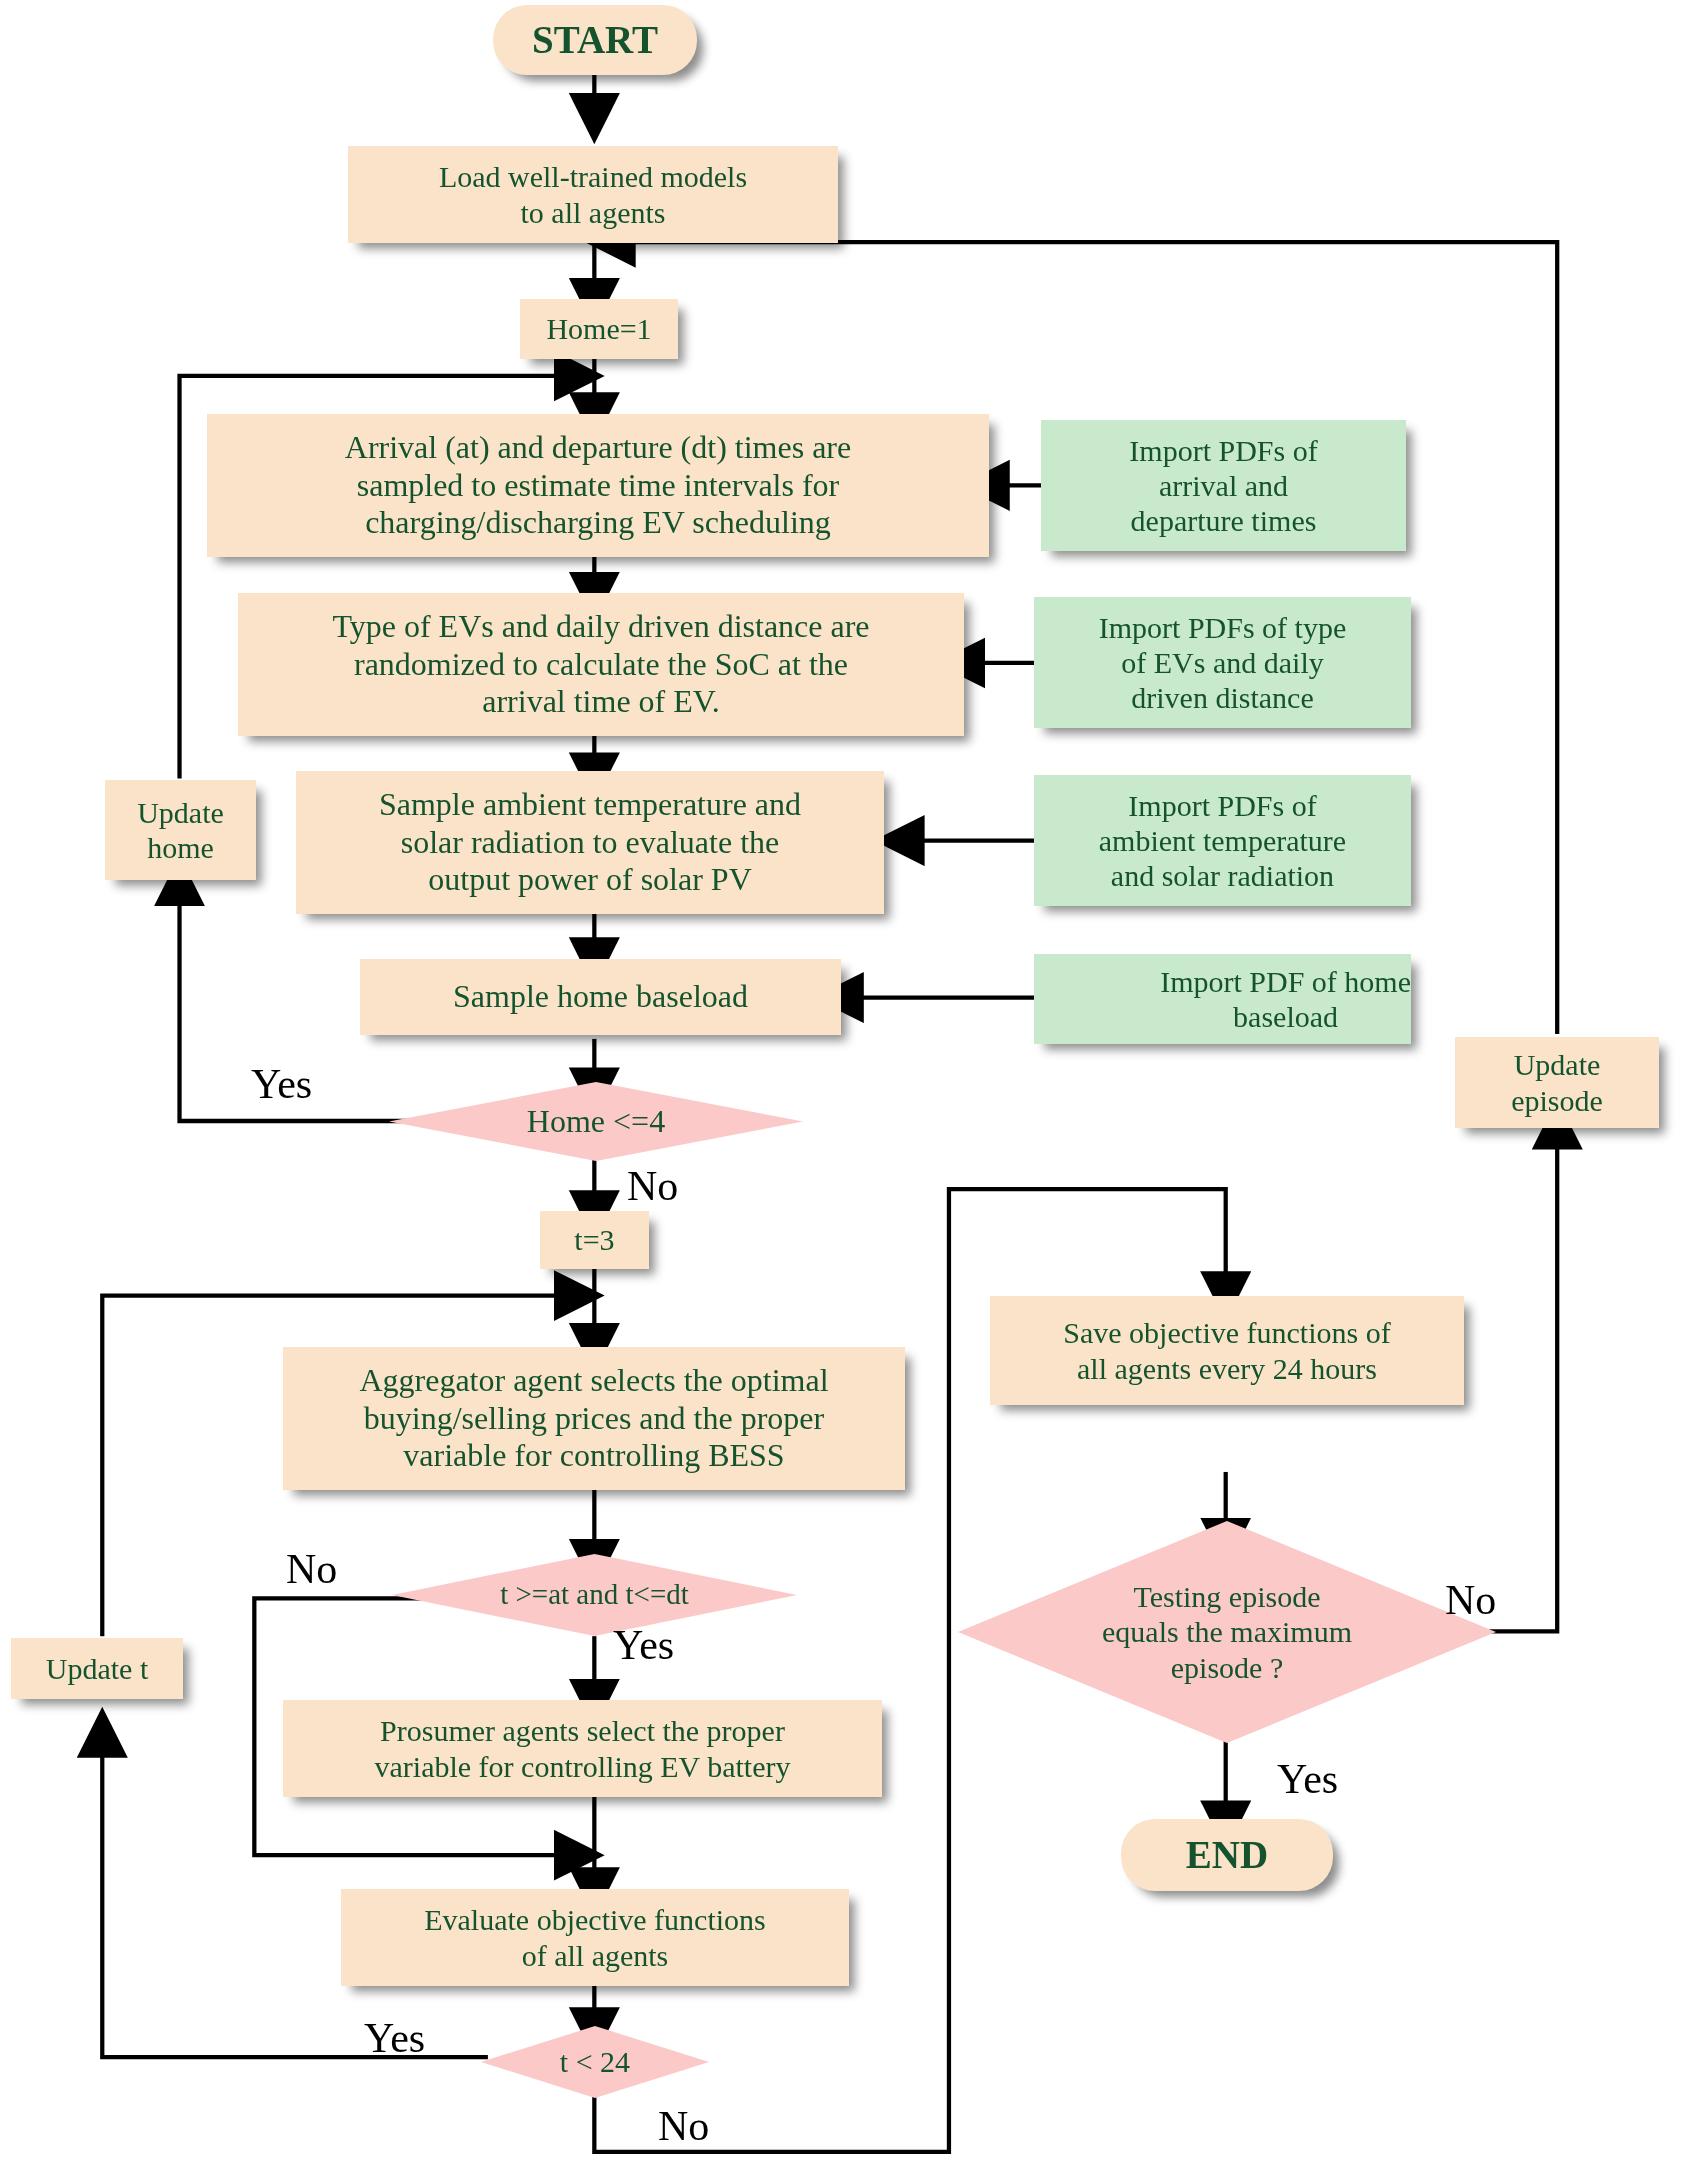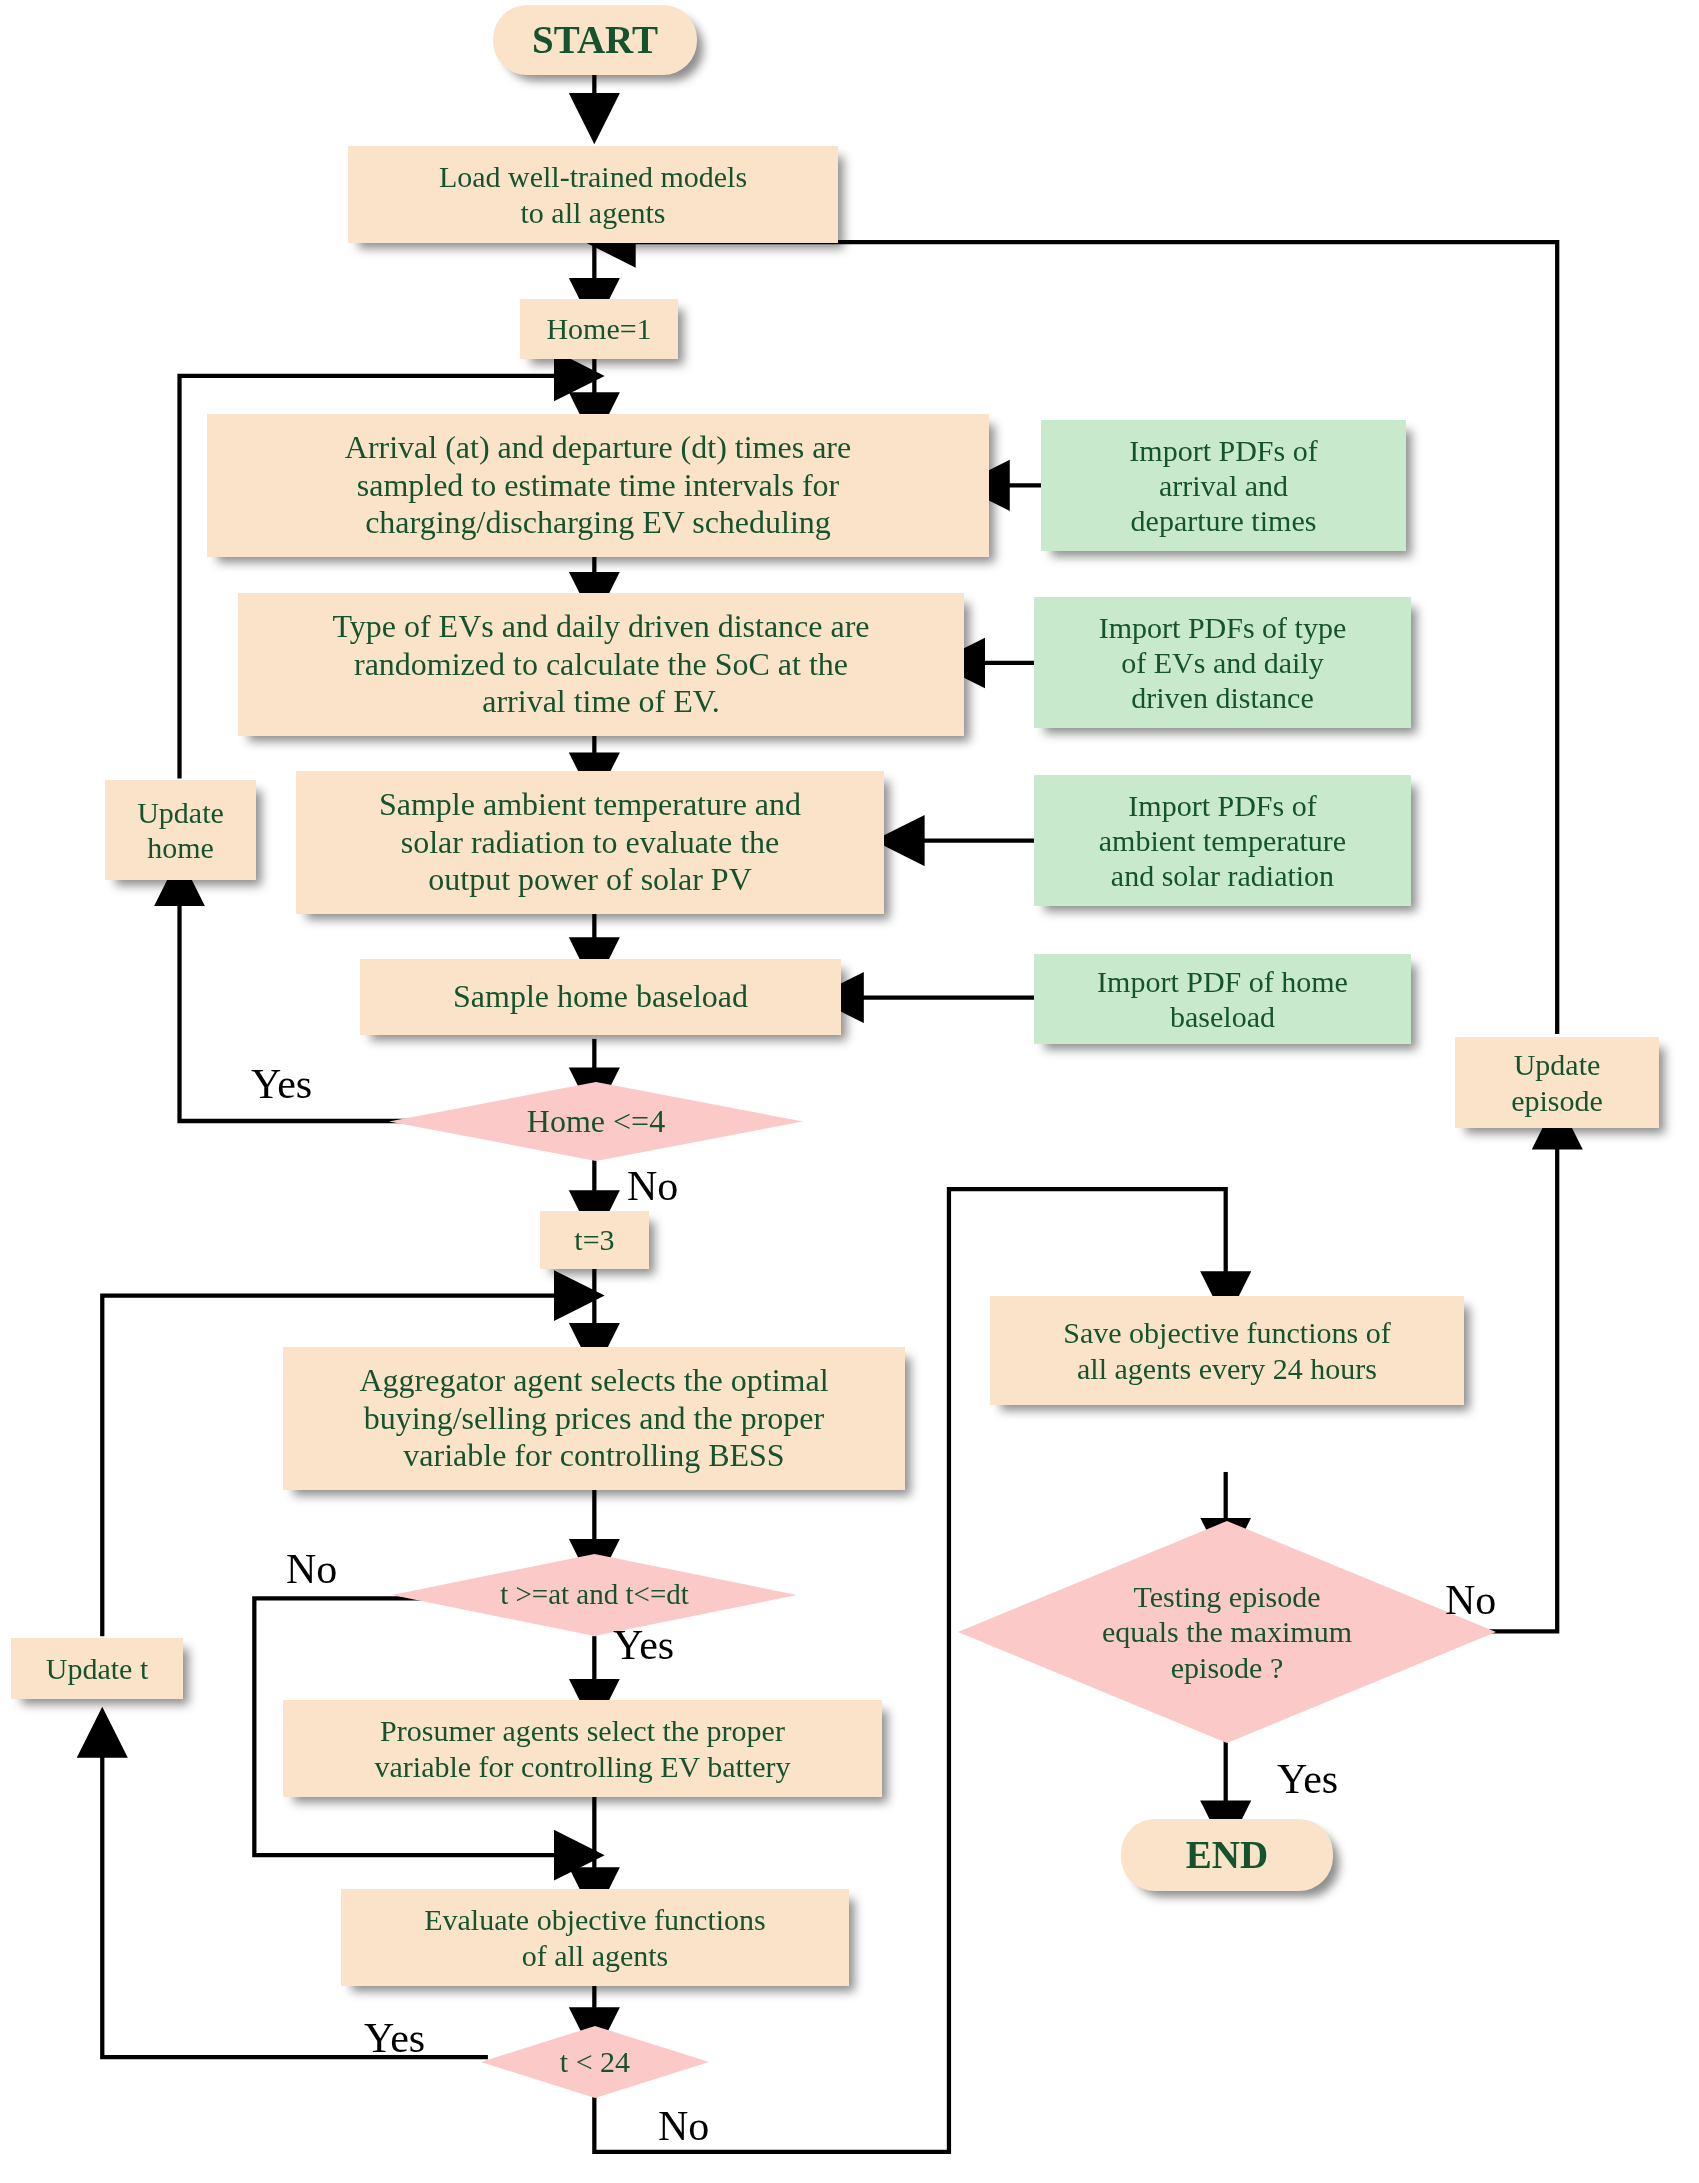--- a/index.html
+++ b/index.html
@@ -168,21 +168,21 @@
   </div>
 
   <div class="node src f50" style="left:1034px;top:597px;width:377px;height:131px;">
     <span class="nl">Import PDFs of type<br>of EVs and daily<br>driven distance</span>
   </div>
 
   <div class="node src f50" style="left:1034px;top:775px;width:377px;height:131px;">
     <span class="nl">Import PDFs of<br>ambient temperature<br>and solar radiation</span>
   </div>
 
-  <div class="node src f50" style="left:1034px;top:954px;width:377px;height:90px;">
+  <div class="node src f50" style="left:1034px;top:954px;width:377px;height:90px;justify-content:flex-end;">
     <span class="nl">Import PDF of home<br>baseload</span>
   </div>
 
   <div class="node proc f50" style="left:1455px;top:1037px;width:204px;height:91px;">
     <span class="nl">Update<br>episode</span>
   </div>
 
   <div class="node proc f50" style="left:990px;top:1296px;width:474px;height:109px;">
     <span class="nl">Save objective functions of<br>all agents every 24 hours</span>
   </div>

